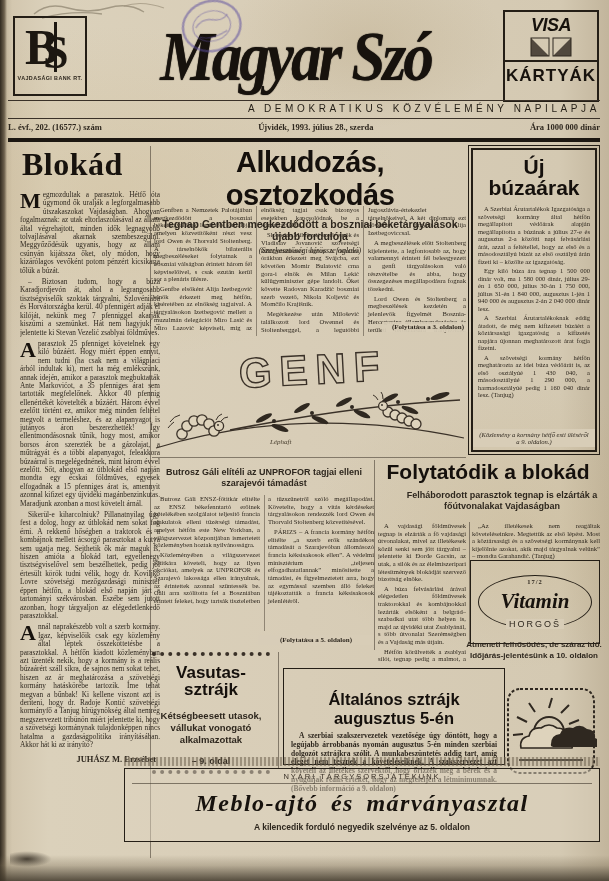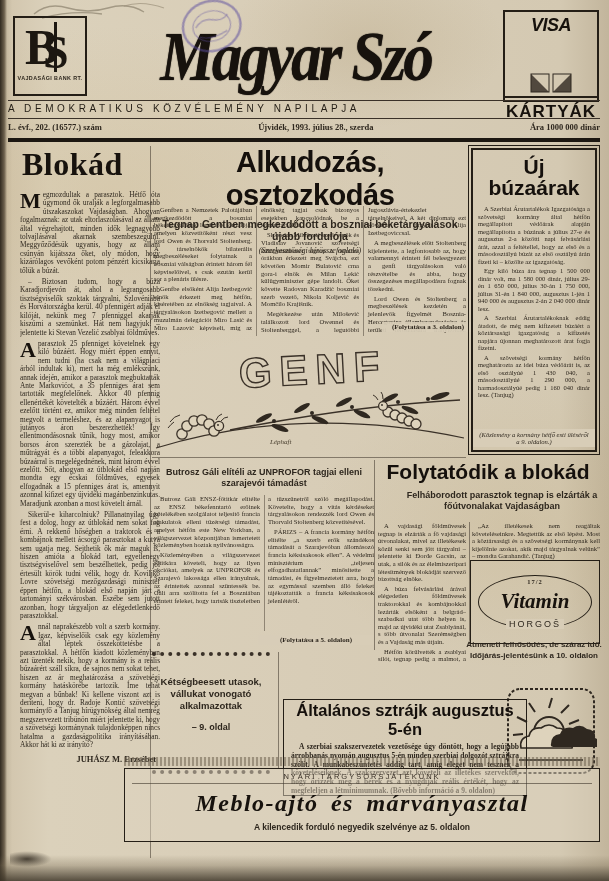--- a/index.html
+++ b/index.html
@@ -21,25 +21,25 @@
   
   .bank-box{left:13px;top:16px;width:74px;height:80px;border:2px solid #241e16;
     display:flex;flex-direction:column;align-items:center;justify-content:flex-start;padding-top:2px;box-sizing:border-box;}
   .bank-label{font-family:"Liberation Sans",sans-serif;font-size:5.4px;font-weight:700;letter-spacing:.4px;margin-top:1px;}
   .masthead{left:100px;top:12px;width:392px;height:88px;display:flex;align-items:center;justify-content:center;}
   .masthead-title{font-family:"Liberation Serif",serif;font-style:italic;font-weight:900;
     font-size:60px;letter-spacing:-3px;color:#17120d;transform:scale(1.02,1.18);white-space:nowrap;
     text-shadow:0 0 1px #17120d;}
   .visa-box{left:503px;top:10px;width:96px;height:92px;border:2px solid #241e16;box-sizing:border-box;
     display:flex;flex-direction:column;align-items:center;}
-  .visa-inner{width:100%;border-bottom:2px solid #241e16;box-sizing:border-box;display:flex;flex-direction:column;align-items:center;padding:3px 0 2px;gap:36px;}
+  .visa-inner{width:100%;border-bottom:2px solid #241e16;box-sizing:border-box;display:flex;flex-direction:column;align-items:center;padding:3px 0 2px;}
   .visa-word{font-family:"Liberation Sans",sans-serif;font-style:italic;font-weight:900;font-size:18px;letter-spacing:-.5px;color:#17120d;}
   .visa-sub{font-family:"Liberation Sans",sans-serif;font-size:17px;font-weight:700;letter-spacing:1px;margin-top:4px;color:#17120d;}
   .rule-thin{left:8px;width:592px;height:1px;background:#3a3128;}
-  .slogan{left:8px;top:103px;width:592px;text-align:left;font-family:"Liberation Sans",sans-serif;
+  .slogan{left:8px;top:103px;width:592px;text-align:right;font-family:"Liberation Sans",sans-serif;
     font-size:10px;font-weight:500;letter-spacing:3.6px;color:#241e16;}
   .dateline{left:8px;top:122px;width:592px;display:flex;justify-content:space-between;
     font-size:8.5px;font-weight:700;}
   .rule-thick{left:8px;top:138px;width:592px;height:4px;background:#1c1711;}
 
   .stamp{left:172px;top:-6px;width:80px;height:66px;opacity:.75;filter:blur(.5px);transform:rotate(-14deg);z-index:5;}
   .scribble{left:28px;top:0px;width:210px;height:24px;opacity:.8;}
 
   
   .leftcol{left:20px;top:146px;width:140px;height:712px;overflow:hidden;}
@@ -107,21 +107,21 @@
   .weather-icon{left:505px;top:686px;width:92px;height:90px;}
 
   
   .vasutas{left:152px;top:652px;width:118px;height:122px;box-sizing:border-box;
     border-top:4px dotted #3a3128;border-bottom:4px dotted #3a3128;
     display:flex;flex-direction:column;align-items:center;text-align:center;padding-top:8px;}
   .vasutas-title{font-family:"Liberation Sans",sans-serif;font-weight:800;font-size:17px;line-height:17px;color:#15100c;margin:0;}
   .vasutas-sub{font-family:"Liberation Sans",sans-serif;font-weight:700;font-size:9.5px;line-height:12px;margin-top:12px;}
   .vasutas-page{font-family:"Liberation Sans",sans-serif;font-weight:700;font-size:9px;margin-top:10px;}
 
-  .altalanos{left:283px;top:699px;width:244px;height:97px;border:1.5px solid #241e16;box-sizing:border-box;padding:0 7px;}
+  .altalanos{left:283px;top:668px;width:222px;height:97px;border:1.5px solid #241e16;box-sizing:border-box;padding:20px 7px;}
   .altalanos-title{font-family:"Liberation Sans",sans-serif;font-weight:800;font-size:16.5px;text-align:center;color:#15100c;margin:1px 0 4px;}
   .altalanos-body{font-size:7.5px;line-height:8.8px;font-weight:600;text-align:justify;text-indent:8px;}
 
   
   .band{left:124px;top:757px;width:476px;height:9px;
     background:repeating-linear-gradient(90deg,#6b5f4c 0 2px,rgba(107,95,76,.15) 2px 4px);opacity:.55;}
   .banner{left:124px;top:768px;width:476px;height:74px;border:1.5px solid #241e16;box-sizing:border-box;
     display:flex;flex-direction:column;align-items:center;background:rgba(222,212,192,.5);}
   .banner-head{font-family:"Liberation Sans",sans-serif;font-size:7.5px;letter-spacing:2px;margin-top:3px;color:#3a3128;}
   .banner-rule{width:460px;height:1px;background:rgba(62,53,42,.6);margin-top:2px;}
@@ -315,20 +315,21 @@
     <g stroke="#2f2820" stroke-width="2" fill="none">
       <circle cx="44" cy="46" r="15"></circle>
       <path d="M44,22 l3,-10 M56,27 l8,-8 M64,38 l10,-4 M30,26 l-6,-9 M22,36 l-10,-5 M18,48 l-10,1"></path>
     </g>
     <path d="M16,62 q-2,-10 8,-12 q2,-9 12,-8 q8,-6 16,0 q10,0 10,10 q8,2 5,10 z" fill="#ded3bc" stroke="#2f2820" stroke-width="1.6"></path>
     <path d="M46,58 q0,-9 9,-10 q3,-8 13,-6 q7,-5 14,1 q9,1 8,9 q7,3 4,9 l-44,0 q-5,0 -4,-3 z" fill="#2f2820"></path>
     <path d="M14,74 h64" stroke="#2f2820" stroke-width="1.5"></path>
   </svg>
 
   <div class="abs vasutas">
+    <h3 class="vasutas-title">Vasutas-sztrájk</h3>
     <div class="vasutas-sub">Kétségbeesett utasok, vállukat vonogató alkalmazottak</div>
     <div class="vasutas-page">– 9. oldal</div>
   </div>
   <div class="abs vline" style="left:278px;top:652px;height:116px"></div>
 
   <div class="abs altalanos">
     <h3 class="altalanos-title">Általános sztrájk augusztus 5-én</h3>
     <div class="altalanos-body">A szerbiai szakszervezetek vezetősége úgy döntött, hogy a legújabb árrobbanás nyomán augusztus 5-én minden szerbiai dolgozót sztrájkra szólít. A munkabeszüntetés addig tart, amíg eleget nem tesznek a követeléseiknek. A szakszervezet azt követeli az illetékes szervektől, hogy őrizzék meg a bérek és a nyugdíjak reális értékét, hogy az megfeleljen a létminimumnak. (Bővebb információ a 9. oldalon)</div>
   </div>
 

